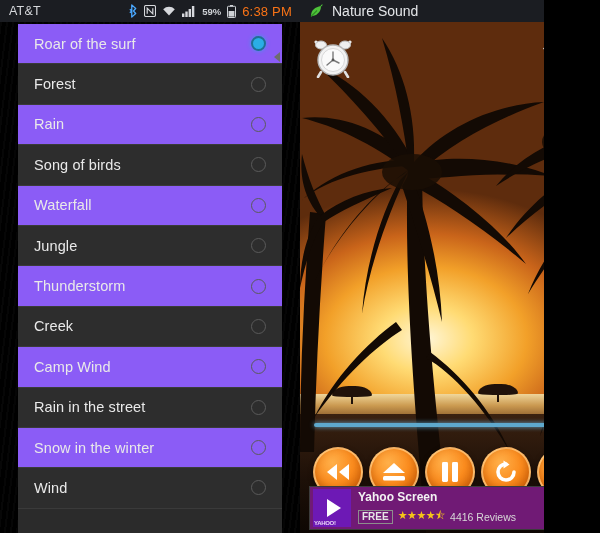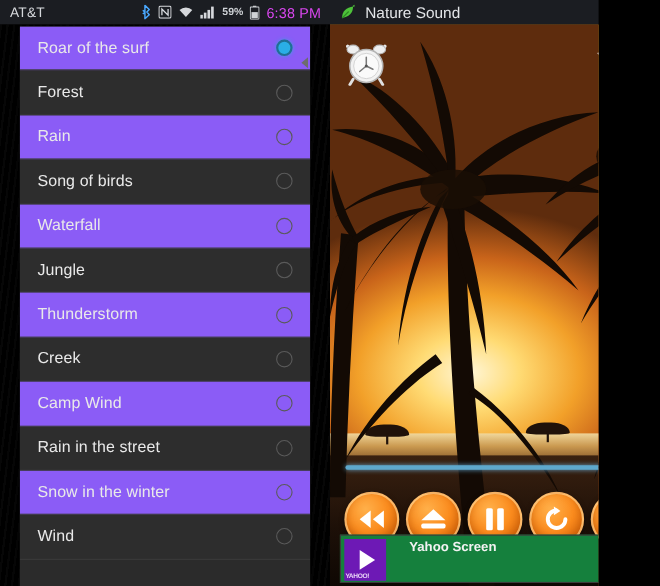--- a/index.html
+++ b/index.html
@@ -59,21 +59,21 @@
     display: flex;
     align-items: center;
     padding-left: 9px;
     gap: 8px;
   }
   .sb-app-name {
     color: #e3e5e8;
     font-size: 14px;
   }
   .sb-time {
-    color: #d946ef;
+    color: #f97316;
     font-size: 13px;
     letter-spacing: .2px;
   }
   .sb-pct {
     color: #cfd2d6;
     font-size: 9.5px;
     font-weight: bold;
   }
   .icon-bt { width: 9px; height: 14px; }
   .icon-nfc { width: 12px; height: 12px; }
@@ -265,26 +265,26 @@
     justify-content: center;
   }
   .ctl svg { display: block; }
 
   
   #ad-banner {
     position: absolute;
     left: 9px; right: 9px;
     bottom: 3px;
     height: 44px;
-    background: #15803d;
+    background: #701a75;
     border: 1px solid #3c3c3c;
     display: flex;
-    align-items: flex-start;
+    align-items: center;
     padding: 3px;
-    gap: 21px;
+    gap: 7px;
     z-index: 40;
   }
   #ad-icon {
     width: 38px; height: 38px;
     background: #6d19b5;
     position: relative;
     flex: 0 0 auto;
     display: flex;
     align-items: center;
     justify-content: center;
@@ -579,20 +579,25 @@
       </div>
     </div>
 
     <div id="ad-banner">
       <div id="ad-icon">
         <span class="play-tri"></span>
         <span class="yahoo-mark">YAHOO!</span>
       </div>
       <div id="ad-text">
         <div id="ad-title">Yahoo Screen</div>
+        <div id="ad-sub">
+          <span id="ad-free">FREE</span>
+          <span id="ad-stars">★★★★⯪</span>
+          <span id="ad-reviews">4416 Reviews</span>
+        </div>
       </div>
       <div id="ad-dl">
         <svg width="18" height="20" viewBox="0 0 18 20">
           <rect x="6" y="1" width="6" height="9" fill="#fff"></rect>
           <polygon points="1,9 17,9 9,19" fill="#fff"></polygon>
         </svg>
       </div>
     </div>
 
   </div>

